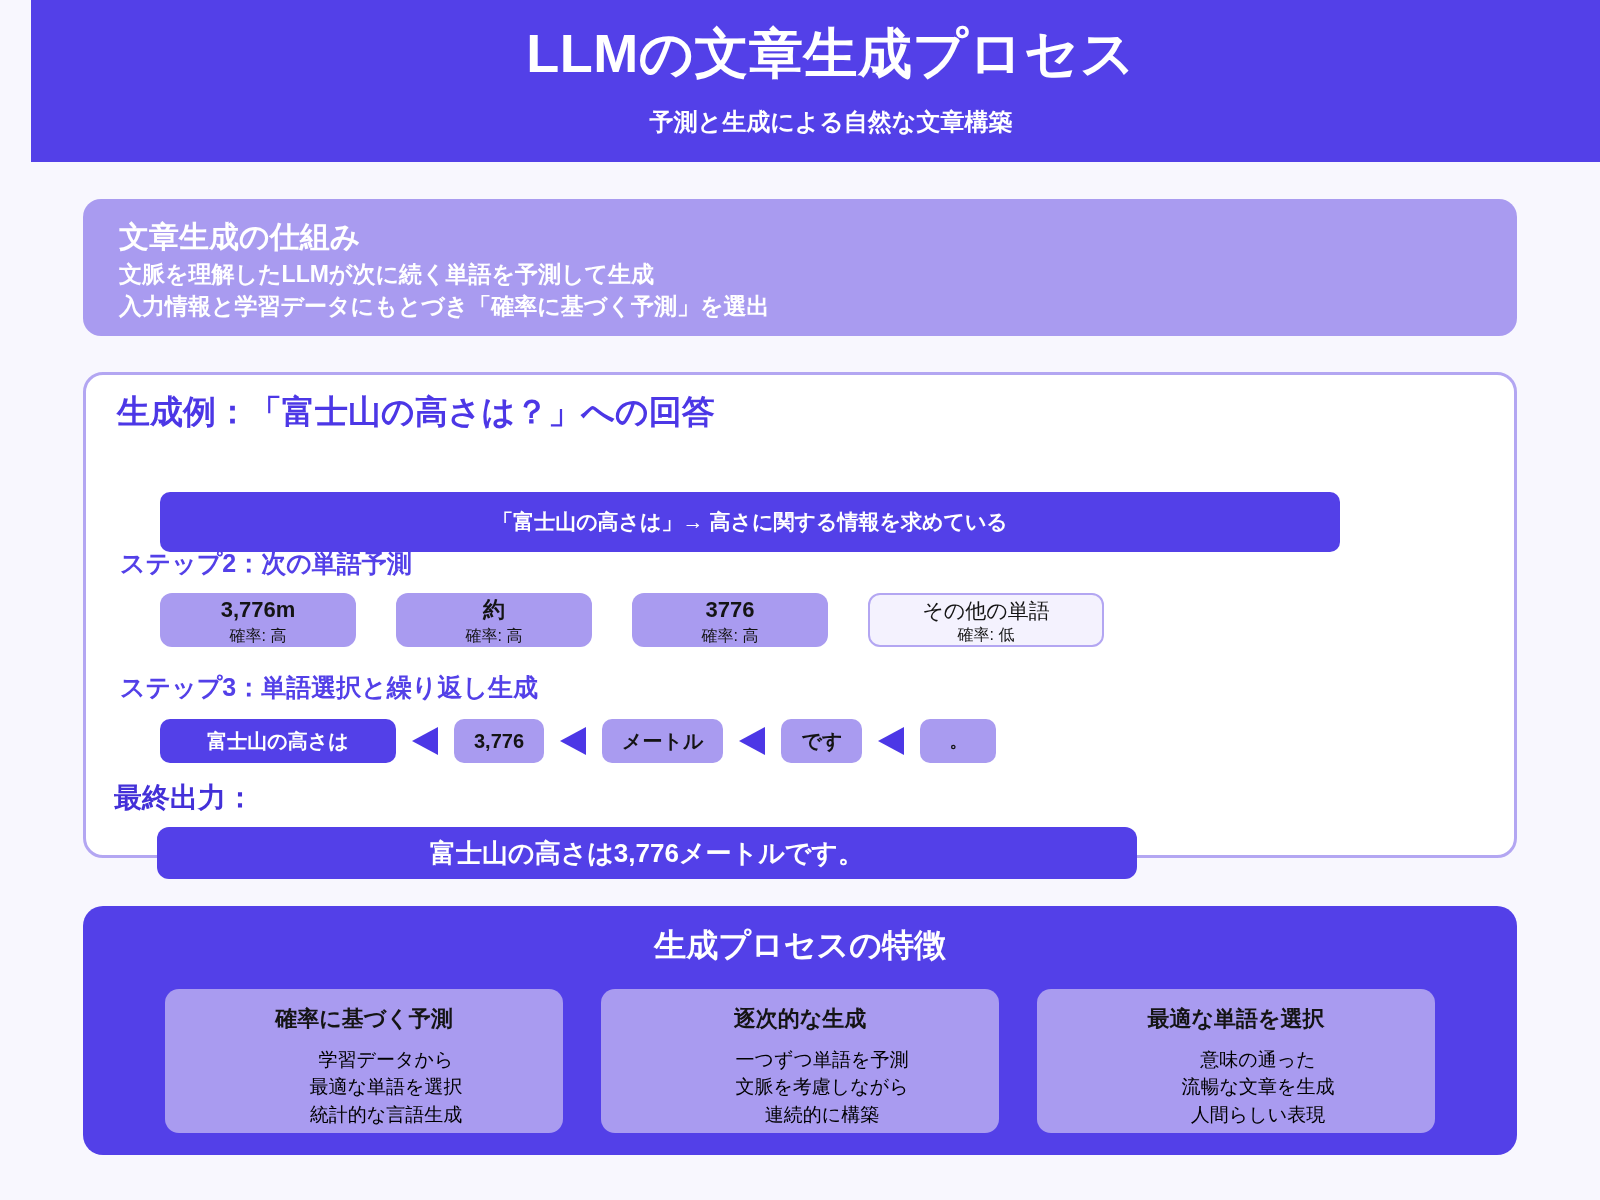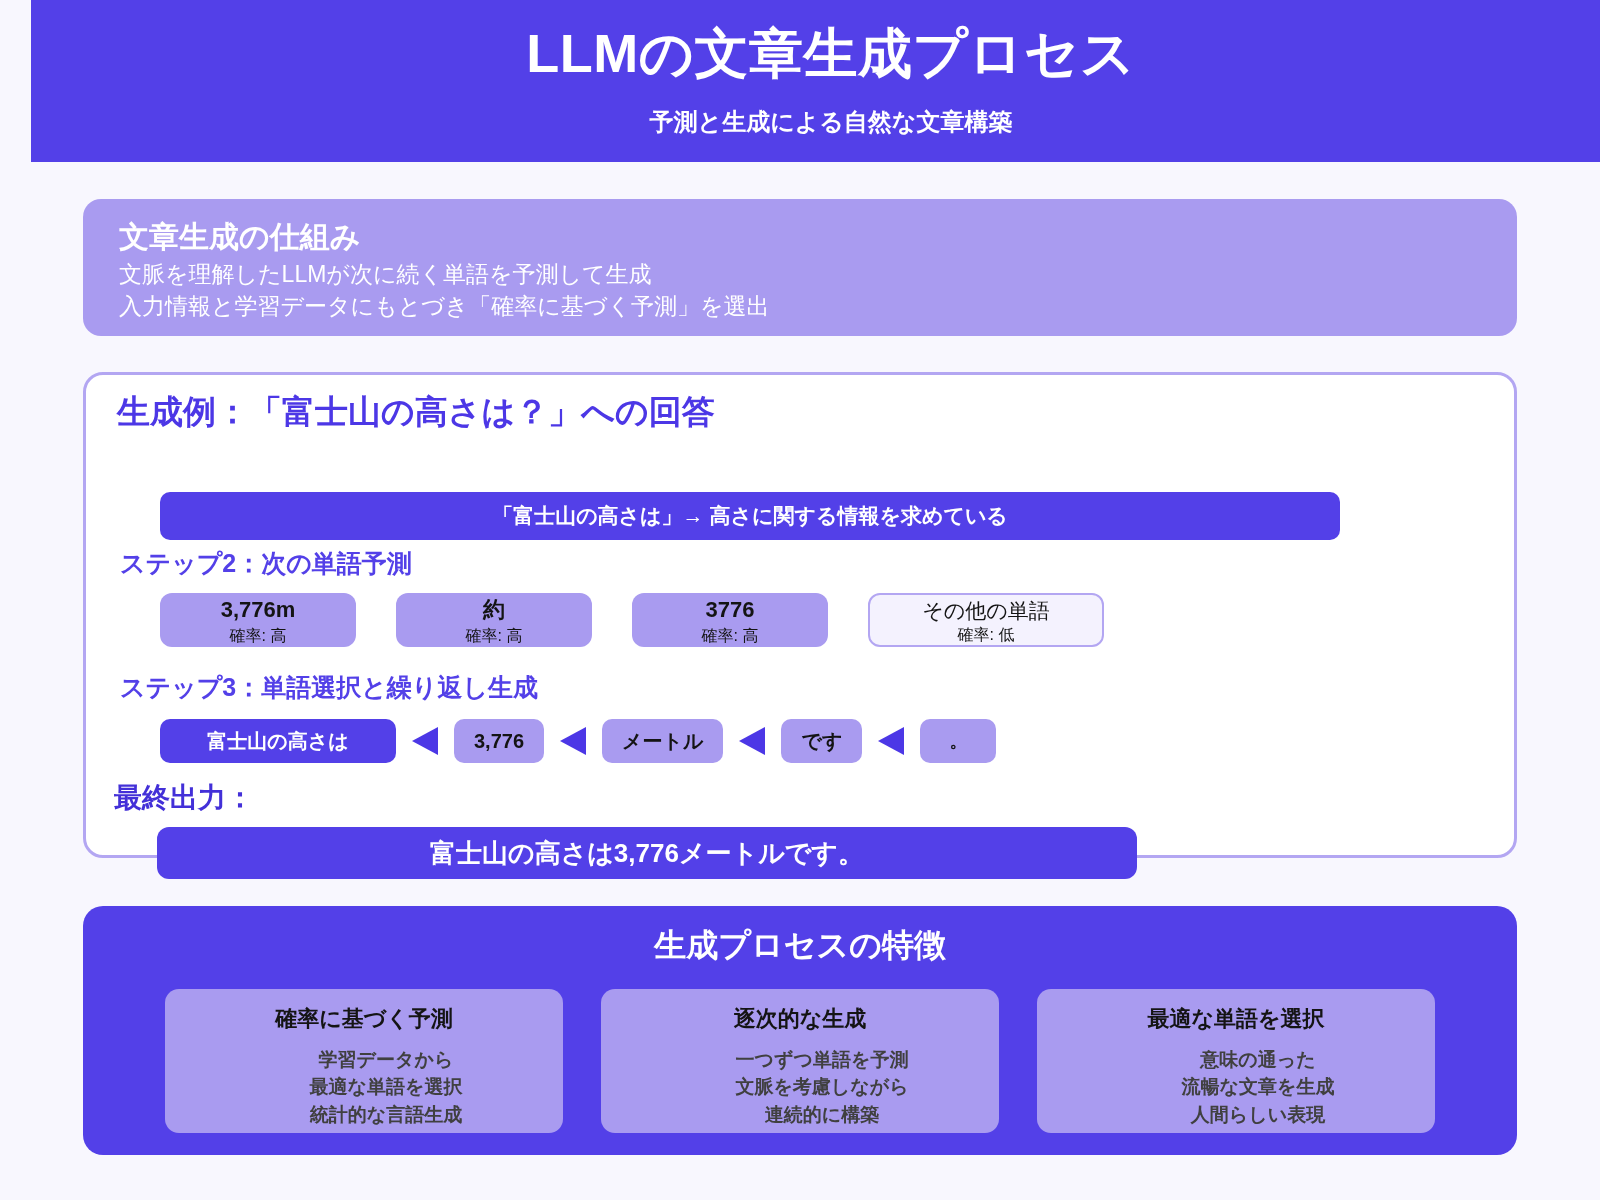--- a/index.html
+++ b/index.html
@@ -51,21 +51,21 @@
   }
   .mechanism-title {
     color: #ffffff;
     font-size: 30px;
     font-weight: 700;
     line-height: 1.35;
   }
   .mechanism-line {
     color: #ffffff;
     font-size: 23px;
-    font-weight: 400;
+    font-weight: 700;
     line-height: 1.42;
   }
 
   
   .example {
     position: absolute;
     left: 83px; top: 372px;
     width: 1434px; height: 486px;
     background: #ffffff;
     border: 3px solid #b3a6f2;
@@ -86,21 +86,21 @@
     font-weight: 700;
   }
   .step1-label { left: 34px; top: 70px; }
   .step2-label { left: 34px; top: 172px; }
   .step3-label { left: 34px; top: 296px; }
 
   
   .input-bar {
     position: absolute;
     left: 74px; top: 117px;
-    width: 1180px; height: 48px;
+    width: 1180px; height: 60px;
     background: #5340e8;
     border-radius: 10px;
     display: flex;
     align-items: center;
     justify-content: center;
   }
   .input-bar-text {
     color: #ffffff;
     font-size: 21px;
     font-weight: 700;
@@ -234,23 +234,23 @@
     flex-direction: column;
     align-items: center;
   }
   .feature-card-title {
     color: #141414;
     font-size: 22px;
     font-weight: 700;
     line-height: 1.3;
   }
   .feature-card-body {
-    color: #404040;
+    color: #000000;
     font-size: 19px;
-    font-weight: 700;
+    font-weight: 400;
     line-height: 1.45;
     text-align: center;
     margin-top: 12px;
     margin-left: 44px;
   }
 </style>
 </head>
 <body>
 
 <div class="page">

